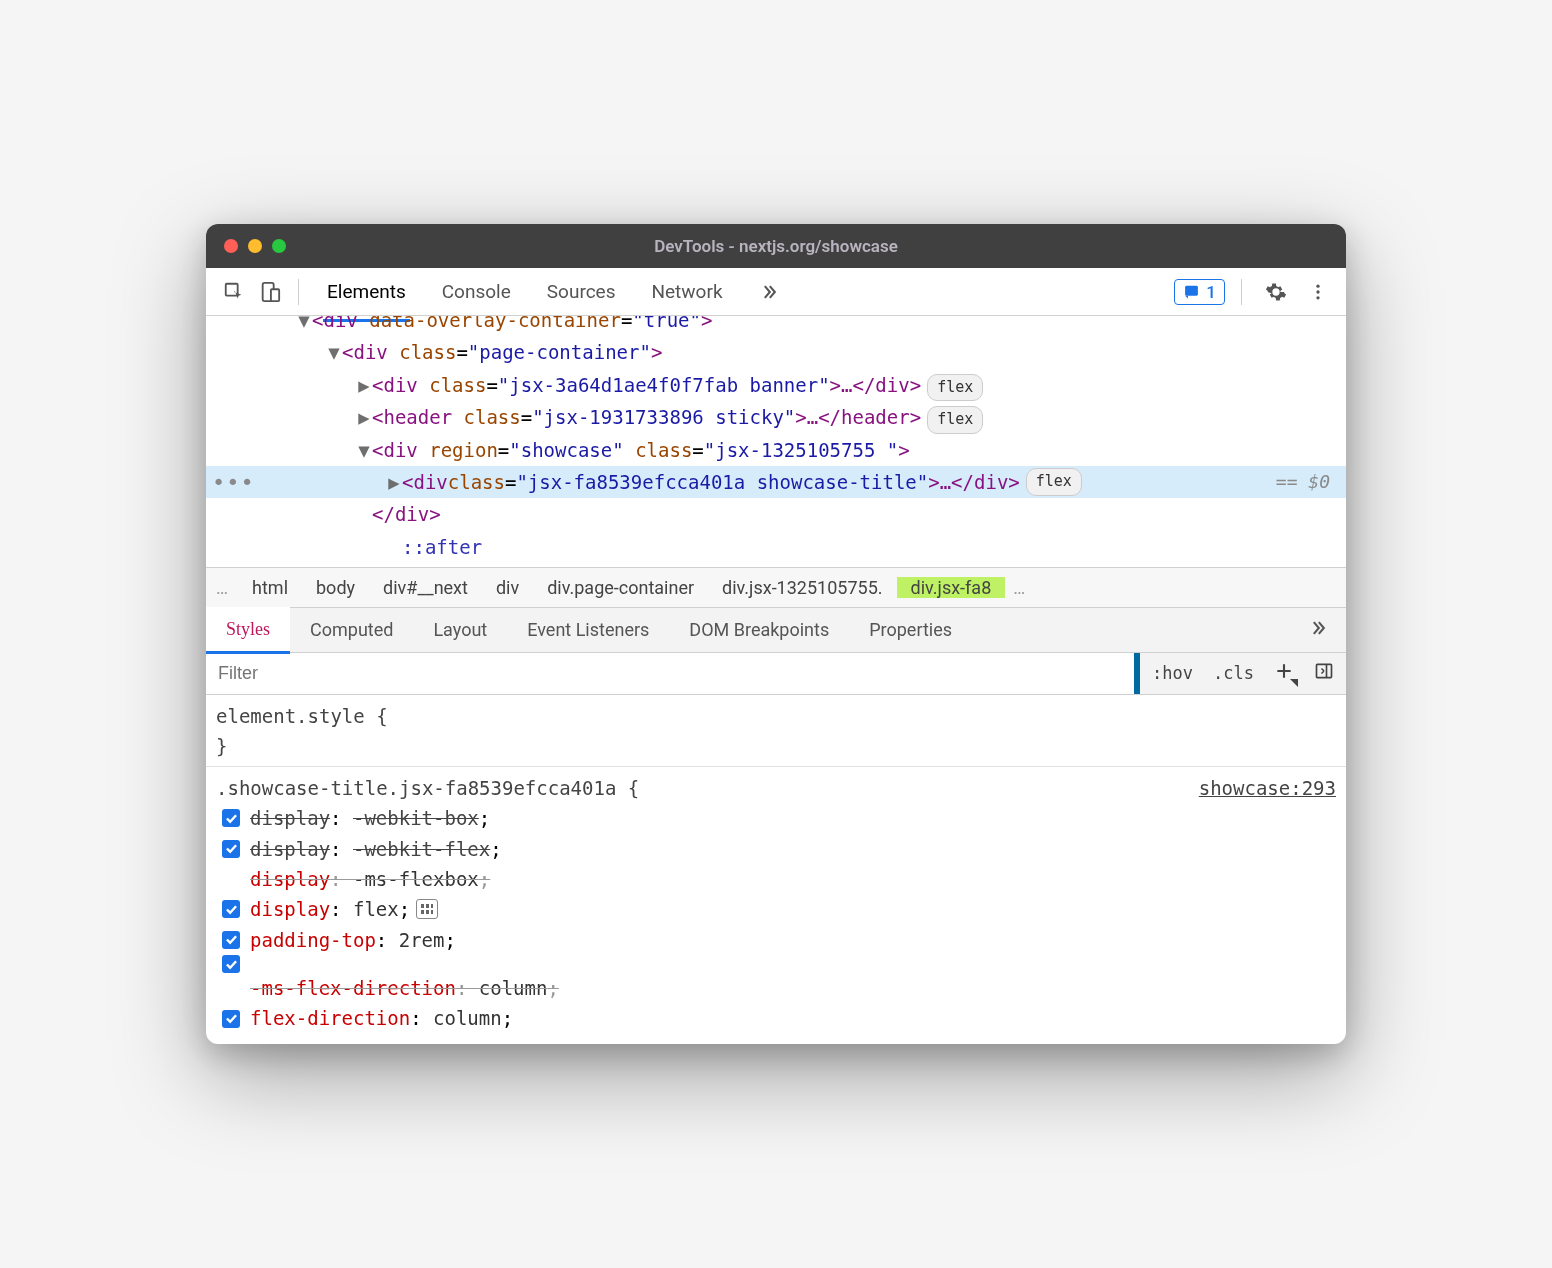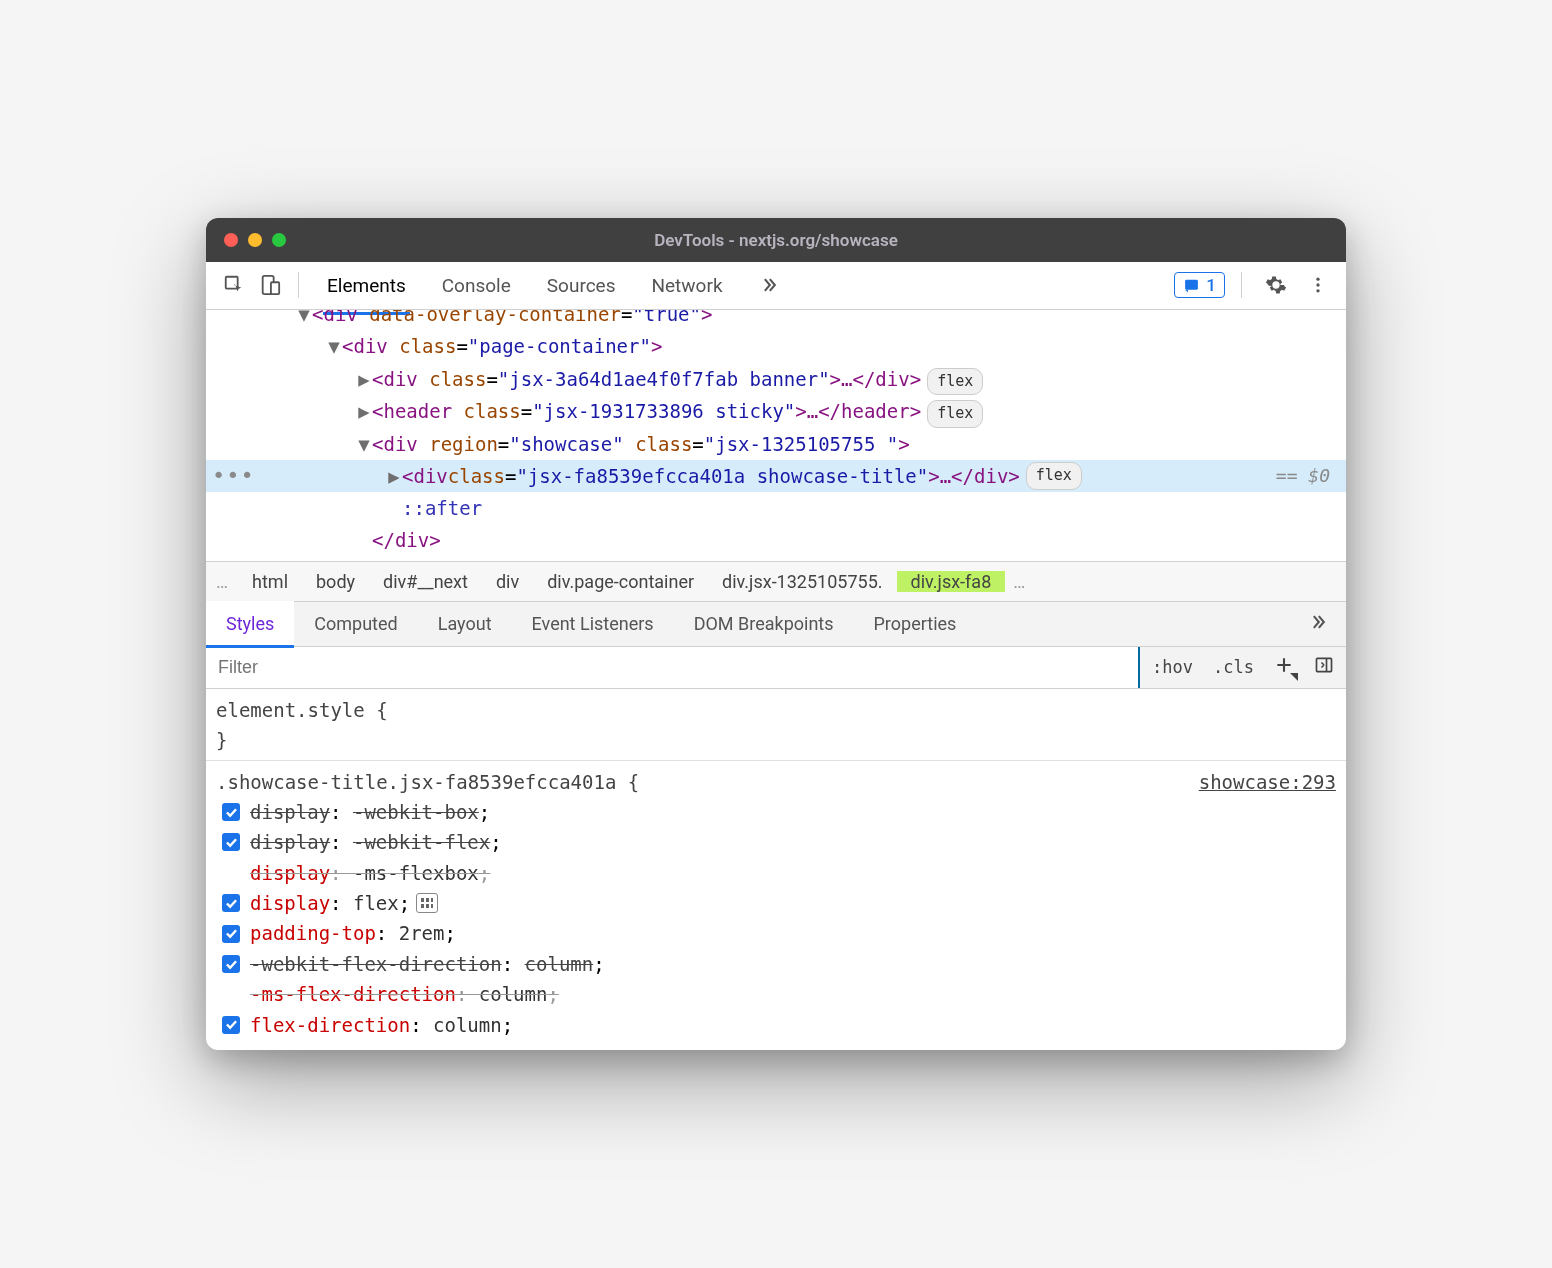--- a/index.html
+++ b/index.html
@@ -157,21 +157,21 @@
   .stab {
     padding: 0 20px;
     height: 46px;
     display: flex;
     align-items: center;
     font-size: 18px;
     color: #555;
     cursor: pointer;
     position: relative;
   }
-  .stab.active { color: #6d28d9; background: #fff; }
+  .stab.active { color: #be185d; background: #fff; font-family: Liberation Serif, serif; }
   .stab.active::after {
     content: "";
     position: absolute;
     bottom: -1px; left: 0; right: 0;
     height: 3px;
     background: #1a73e8;
   }
   .stab-more { margin-left: auto; padding: 0 18px; cursor: pointer; color: #555; }
   .filter-row {
     display: flex;
@@ -187,21 +187,21 @@
     color: #999;
     background: transparent;
   }
   .filter-ctrls {
     display: flex;
     align-items: center;
     gap: 20px;
     padding: 0 12px;
     background: #f3f3f3;
     height: 100%;
-    border-left: 2px solid #0369a1;
+    border-left: 6px solid #0369a1;
     font-family: ui-monospace, Menlo, monospace;
     font-size: 17px;
     color: #444;
   }
   .filter-ctrls span, .filter-ctrls div { cursor: pointer; }
   .styles-panel {
     font-family: ui-monospace, Menlo, monospace;
     font-size: 19px;
     line-height: 1.6;
     padding: 6px 0 10px 0;
@@ -321,25 +321,25 @@
         <span class="tag">&lt;div</span>
         <span class="attr-name"> class</span>
         <span>=</span>
         <span class="attr-val">"jsx-fa8539efcca401a showcase-title"</span>
         <span class="tag">&gt;…&lt;/</span>
         <span class="tag">div</span>
         <span class="tag">&gt;</span>
         <span class="pill">flex</span>
       <span class="sel-right">== $0</span>
     </div>
+    <div class="dom-line" style="padding-left:166px;">
+      <span class="tag">&lt;/</span><span class="tag">div</span><span class="tag">&gt;</span>
+    </div>
     <div class="dom-line" style="padding-left:196px;">
       <span class="pseudo">::after</span>
-    </div>
-    <div class="dom-line" style="padding-left:166px;">
-      <span class="tag">&lt;/</span><span class="tag">div</span><span class="tag">&gt;</span>
     </div>
   </div>
 
   <div class="breadcrumb">
     <div class="bc-dots">…</div>
     <div class="bc-item">html</div>
     <div class="bc-item">body</div>
     <div class="bc-item">div#__next</div>
     <div class="bc-item">div</div>
     <div class="bc-item">div.page-container</div>
@@ -444,21 +444,20 @@
               </svg>
             </div>
             <span><span class="prop-name">padding-top</span><span>: </span><span class="prop-val">2rem</span><span>;</span></span>
           </div>
           <div class="prop-row st1">
             <div class="cb">
               <svg viewBox="0 0 14 12" fill="none" stroke="#fff" stroke-width="2.6">
                 <path d="M2 6 L5.5 9.5 L12 2.5"></path>
               </svg>
             </div>
-            <span><span class="prop-name">-webkit-flex-direction</span><span>: </span><span class="prop-val">column</span><span>;</span></span>
           </div>
           <div class="prop-row">
             <div class="cb hidden">
               <svg viewBox="0 0 14 12" fill="none" stroke="#fff" stroke-width="2.6">
                 <path d="M2 6 L5.5 9.5 L12 2.5"></path>
               </svg>
             </div>
             <span class="inactive"><span class="prop-name">-ms-flex-direction</span><span>: </span><span class="prop-val">column</span><span>;</span></span>
           </div>
           <div class="prop-row">

